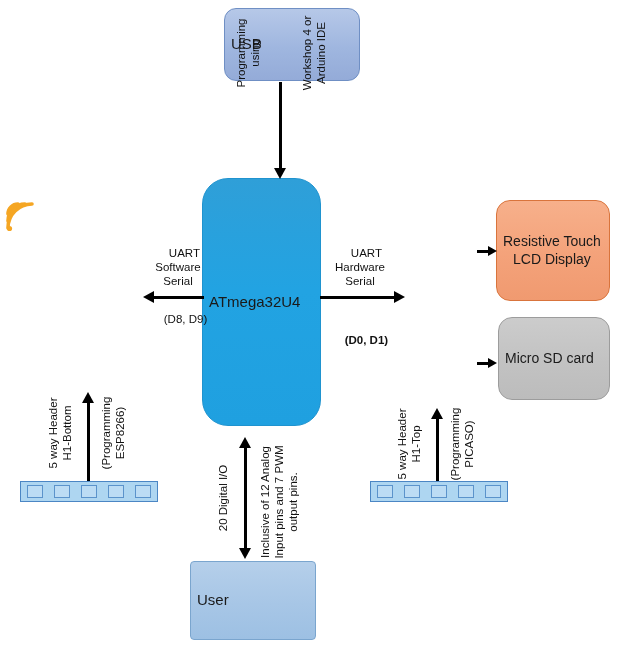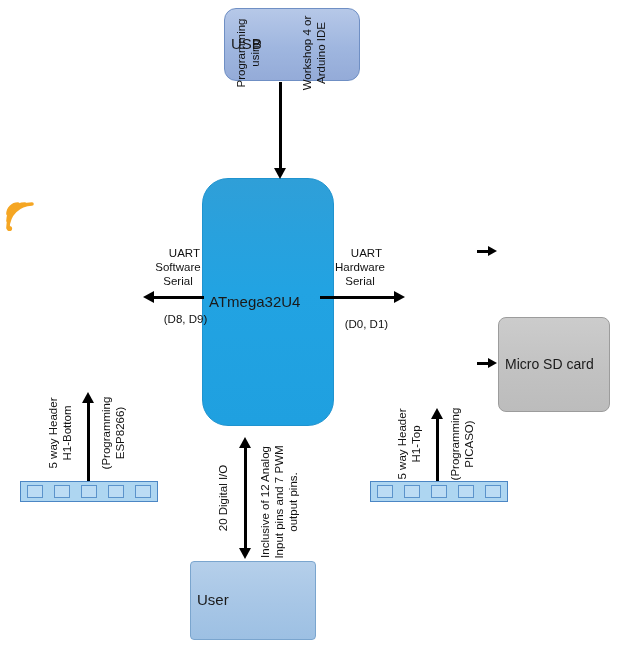--- a/index.html
+++ b/index.html
@@ -28,21 +28,21 @@
 
   
   #usb-block{
     left:224px; top:8px; width:136px; height:73px;
     border-radius:12px;
     background:linear-gradient(180deg,#b6c8e8 0%,#9fb6df 55%,#94abd8 100%);
     border:1px solid #6f8fc4;
     font-size:15px;
   }
   #atmega-block{
-    left:202px; top:178px; width:132px; height:248px;
+    left:202px; top:178px; width:119px; height:248px;
     border-radius:26px;
     background:linear-gradient(180deg,#2f9fd8 0%,#22a3e2 45%,#1fa0e0 100%);
     border:1px solid #1f93cf;
     font-size:15px;
   }
   #esp-block{
     left:28px; top:226px; width:116px; height:160px;
     border-radius:22px;
     background:linear-gradient(180deg,#fcdc9b 0%,#fbd58a 60%,#f9cf7e 100%);
     border:1px solid #e0a93f;
@@ -56,22 +56,22 @@
     font-size:14px;
   }
   #lcd-block{
     left:496px; top:200px; width:114px; height:101px;
     border-radius:14px;
     background:linear-gradient(180deg,#f7b08b 0%,#f4a27a 55%,#f09a70 100%);
     border:1px solid #d9743c;
     font-size:14px;
   }
   #sd-block{
-    left:498px; top:317px; width:112px; height:95px;
-    border-radius:8px;
+    left:498px; top:317px; width:112px; height:83px;
+    border-radius:14px;
     background:linear-gradient(180deg,#cccccc 0%,#c2c2c2 55%,#bcbcbc 100%);
     border:1px solid #9c9c9c;
     font-size:14px;
   }
   #user-block{
     left:190px; top:561px; width:126px; height:79px;
     border-radius:4px;
     background:linear-gradient(180deg,#b5cfea 0%,#a7c6e6 55%,#9dc0e3 100%);
     border:1px solid #7aa5ce;
     font-size:15px;
@@ -127,20 +127,24 @@
   <div class="block" id="usb-block">
     <span class="label">USB</span>
   </div>
 
   <div class="block" id="atmega-block">
     <span class="label">ATmega32U4</span>
   </div>
 
 
 
+  <div class="block" id="lcd-block">
+    <span class="label" style="white-space:pre-line">Resistive Touch
+LCD Display</span>
+  </div>
 
   <div class="block" id="sd-block">
     <span class="label">Micro SD card</span>
   </div>
 
   <div class="block" id="user-block">
     <span class="label">User</span>
   </div>
 
   <svg id="wifi-icon" viewBox="0 0 38 38">
@@ -189,21 +193,21 @@
     <span>(D8, D9)</span>
   </div>
 
   <div class="arrow-line" style="left:320px; top:296px; width:76px; height:3px;"></div>
   <div class="ah ah-right" style="left:394px; top:291px;"></div>
   <div class="txt" style="left:327px; top:232px; width:66px;">
     <span style="white-space:pre-line">UART
 Hardware
 Serial</span>
   </div>
-  <div class="txt" style="left:327px; top:303px; width:66px;">
+  <div class="txt" style="left:327px; top:319px; width:66px;font-weight:bold;">
     <span>(D0, D1)</span>
   </div>
 
   <div class="arrow-line" style="left:477px; top:250px; width:13px; height:3px;"></div>
   <div class="ah ah-right-sm" style="left:488px; top:246px;"></div>
 
   <div class="arrow-line" style="left:477px; top:362px; width:13px; height:3px;"></div>
   <div class="ah ah-right-sm" style="left:488px; top:358px;"></div>
 
   <div class="arrow-line" style="left:87px; top:402px; width:3px; height:79px;"></div>

